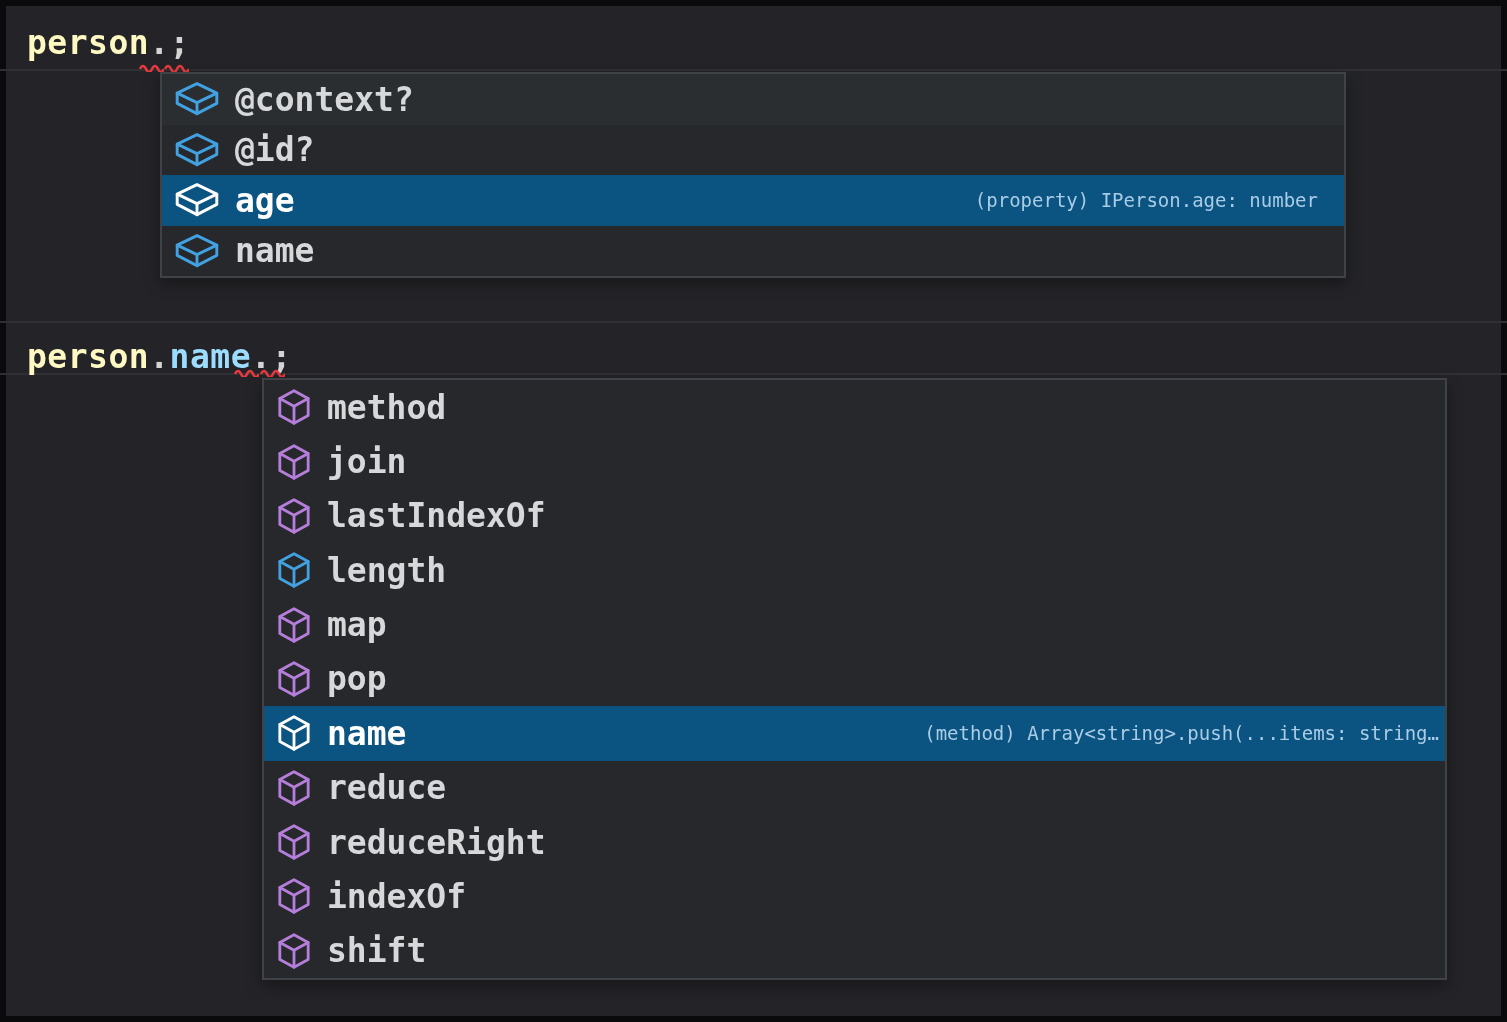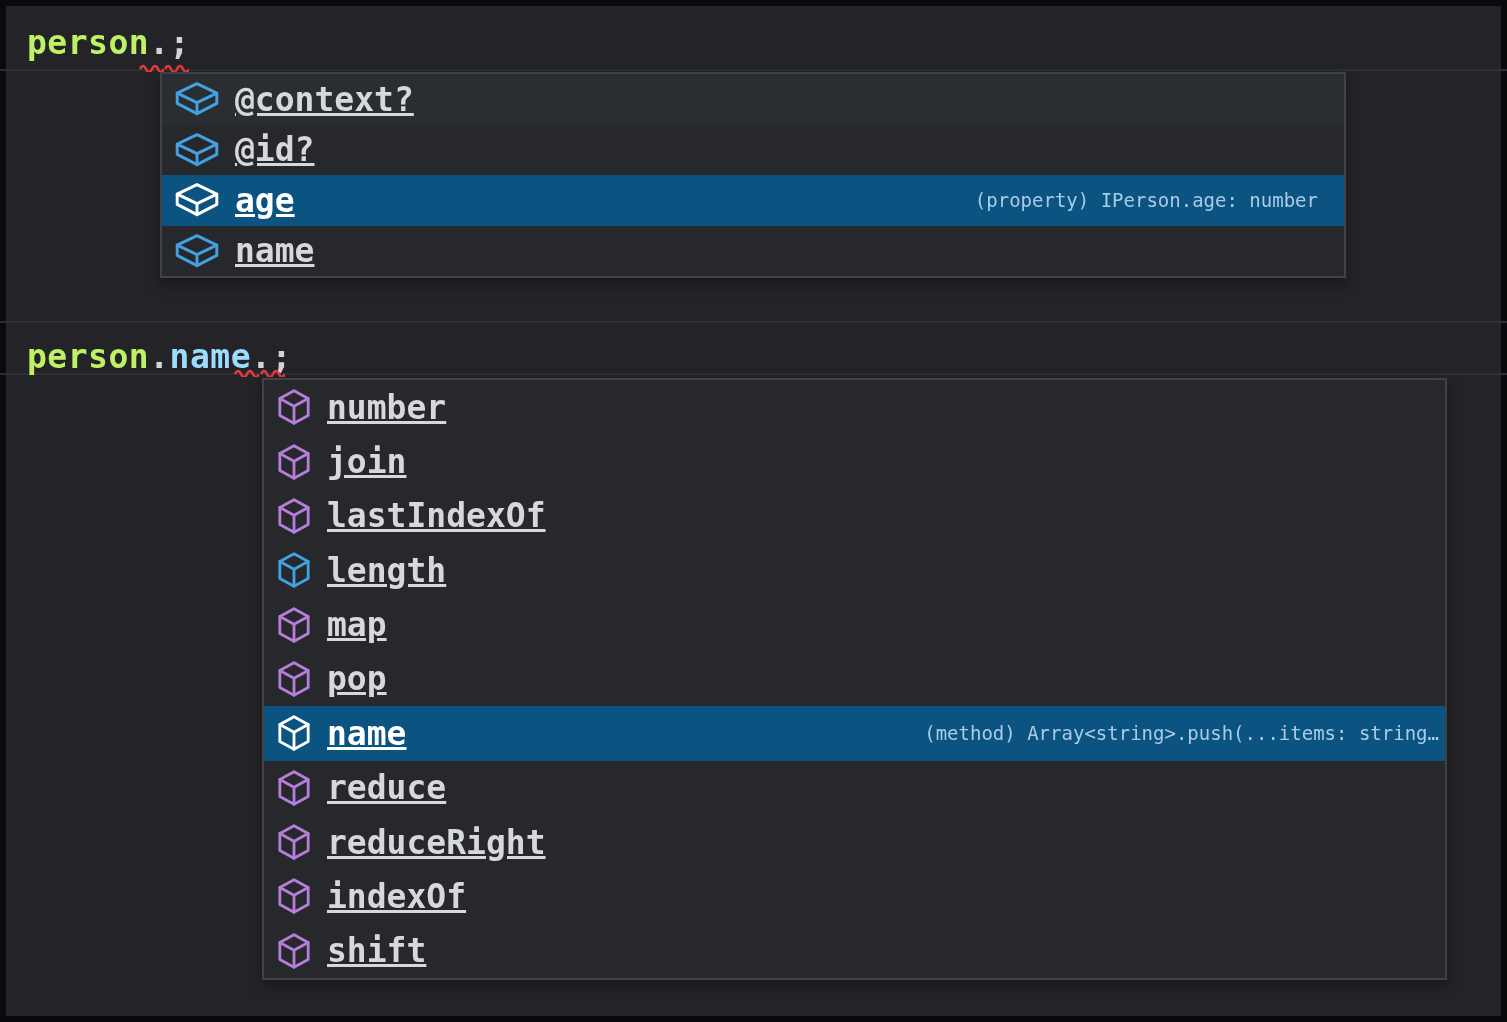--- a/index.html
+++ b/index.html
@@ -9,21 +9,21 @@
     box-shadow: inset 0 0 0 6px #0a0a0c;
     font-family:"DejaVu Sans Mono","Liberation Mono",monospace;
   }
   .hairline { position:absolute; left:0; right:0; height:2px; background:#2f3034; }
 
   
   .code-line {
     position:absolute; left:27px; white-space:pre;
     font-size:33px; font-weight:bold; line-height:38px; letter-spacing:0.5px;
   }
-  .tok-var   { color:#bef264;text-align:right; }
+  .tok-var   { color:#fef9c3;text-align:right; }
   .tok-prop  { color:#9cdcfe; }
   .tok-punct { color:#d4d4d4; }
   .squiggle  { position:absolute; }
 
   
   .suggest {
     position:absolute; background:#27282b;
     border:2px solid #3f4246; box-sizing:border-box;
     display:flex; flex-direction:column;
     box-shadow:0 6px 14px rgba(0,0,0,0.35);
@@ -31,21 +31,21 @@
   }
   .suggest .row {
     flex:1; display:flex; align-items:center;
     padding-left:13px; white-space:nowrap; overflow:hidden;
     cursor:pointer;
   }
   .suggest .row.alt { background:#2b2e30; }
   .suggest .row.selected { background:#0b5381; }
   .suggest .row .icon { display:flex; align-items:center; justify-content:center; flex:none; }
   .suggest .row .label {
-    margin-left:16px; font-size:33px; font-weight:bold; color:#d6d8d9;text-decoration:underline;
+    margin-left:16px; font-size:33px; font-weight:bold; color:#d6d8d9;
   }
   .suggest .row.selected .label { color:#ffffff;text-align:center; }
   .suggest .row .detail {
     margin-left:auto; font-size:19px; font-weight:normal; color:#a9cce6;
     letter-spacing:0;
   }
   .s1 .row .detail { padding-right:26px; }
   .s2 .row .detail { padding-right:6px;text-align:center; }
 
   .icon svg { display:block; }
@@ -134,21 +134,21 @@
   <div class="suggest s2" id="suggest2" style="left:262px;top:378px;width:1185px;height:602px">
       <div class="row kind-method">
     <span class="icon">
 
       <svg class="ic-cube" width="34" height="38" viewBox="0 0 24 26">
         <path class="stroke" d="M12 1.5 L22 7 L22 19 L12 24.5 L2 19 L2 7 Z"></path>
         <path class="stroke" d="M2 7 L12 12.5 L22 7"></path>
         <path class="stroke" d="M12 12.5 L12 24.5"></path>
       </svg>
     </span>
-    <span class="label">number</span>
+    <span class="label">method</span>
 
   </div>
       <div class="row kind-method">
     <span class="icon">
 
       <svg class="ic-cube" width="34" height="38" viewBox="0 0 24 26">
         <path class="stroke" d="M12 1.5 L22 7 L22 19 L12 24.5 L2 19 L2 7 Z"></path>
         <path class="stroke" d="M2 7 L12 12.5 L22 7"></path>
         <path class="stroke" d="M12 12.5 L12 24.5"></path>
       </svg>

